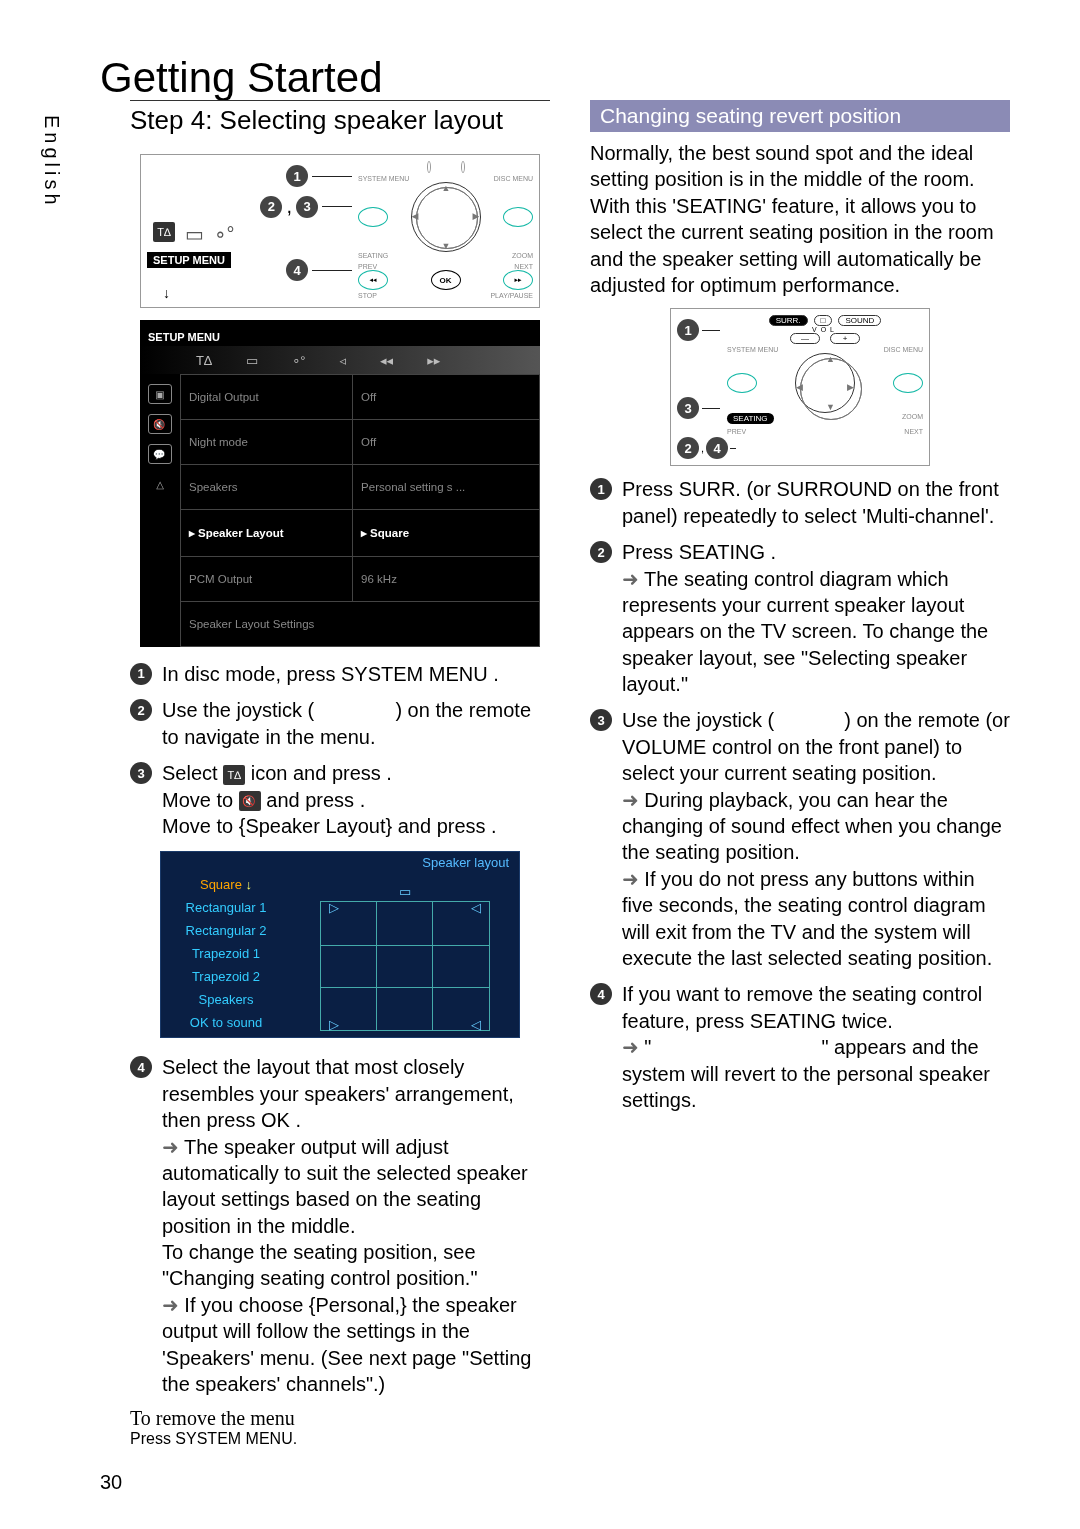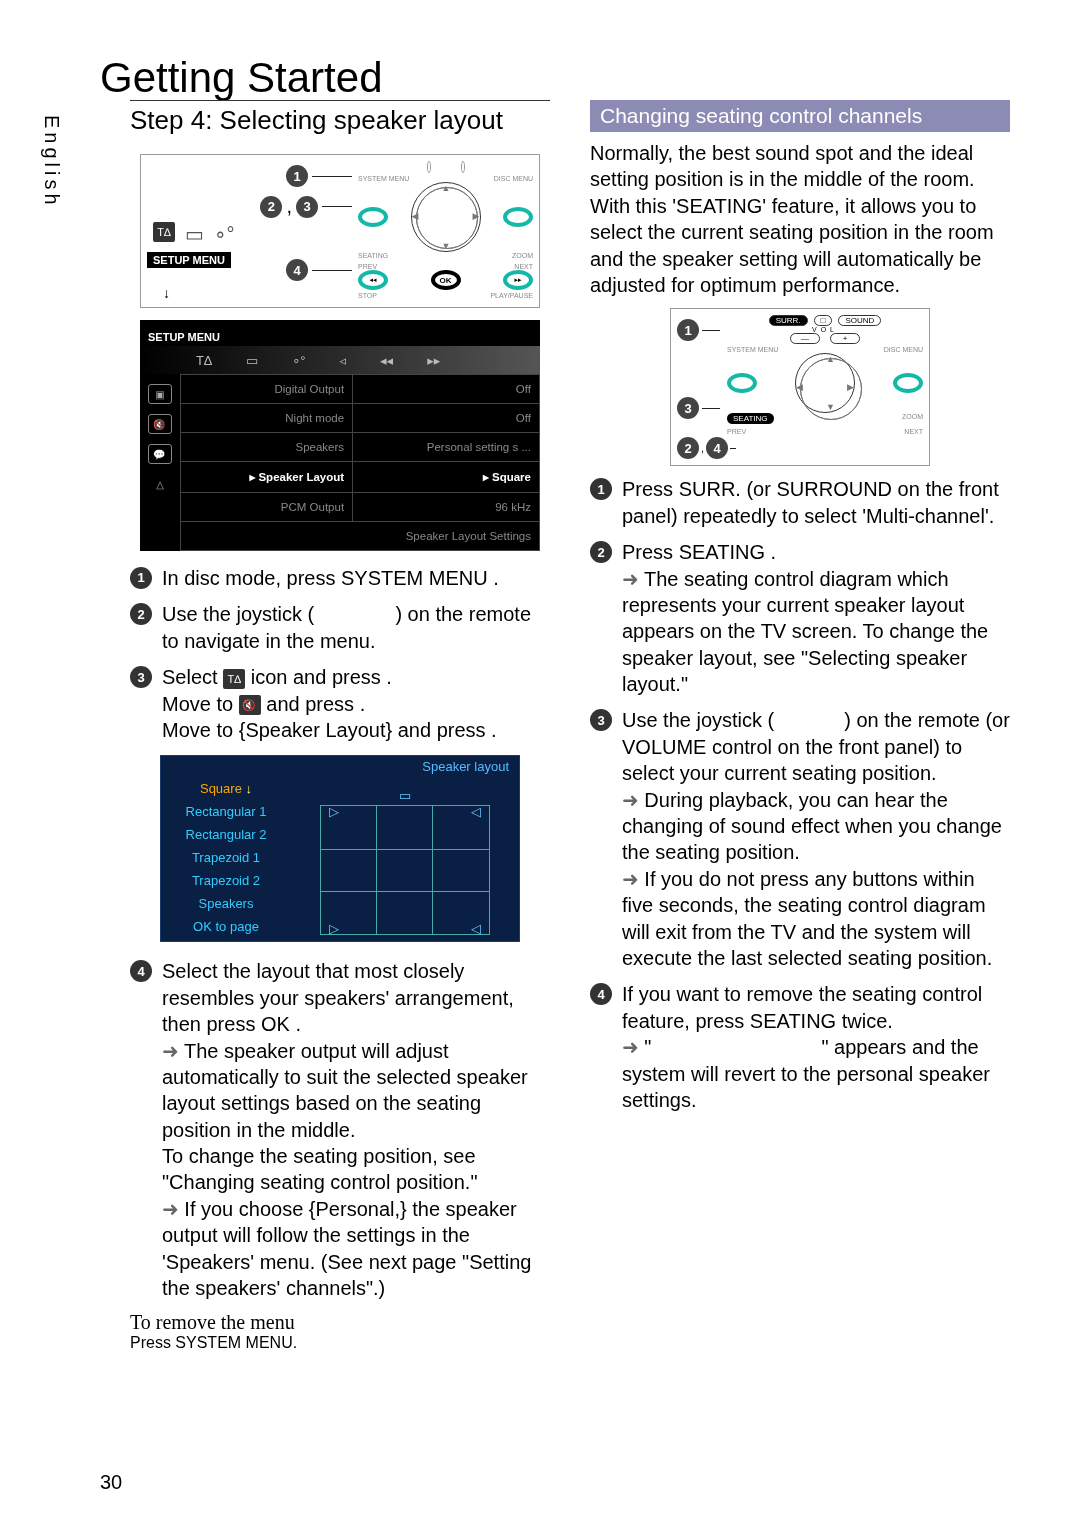--- a/index.html
+++ b/index.html
@@ -50,21 +50,21 @@
   .remote-diagram, .remote-diagram2 {
     border: 1px solid #999;
     margin-bottom: 12px;
     background: #fff;
     padding: 6px;
   }
   .remote-diagram { width: 400px; margin-left:10px; }
   .remote-diagram2 { width: 260px; margin: 10px auto 10px auto; }
   .callout { width:22px; height:22px; border-radius:50%; background:#444; color:#fff; display:inline-flex; align-items:center; justify-content:center; font-size:13px; font-weight:bold; }
   .line { height:1px; background:#222; flex:1; }
-  .btn-oval { border:4px solid #14b8a6; border-radius:50%; width:30px; height:20px; font-size:7px; display:inline-flex; align-items:center; justify-content:center; }
+  .btn-oval { border:1px solid #14b8a6; border-radius:50%; width:30px; height:20px; font-size:7px; display:inline-flex; align-items:center; justify-content:center; }
   .joy { width:70px; height:70px; border:1px solid #333; border-radius:50%; position:relative; }
   .joy::before, .joy::after { content:""; position:absolute; width:60px; height:60px; top:4px; left:4px; border-radius:50%; border:1px solid #777; }
   .joy .tri { position:absolute; font-size:9px; color:#777; }
   .joy .up{top:0;left:30px;} .joy .down{bottom:0;left:30px;} .joy .left{left:0;top:28px;} .joy .right{right:0;top:28px;}
   .surr-bar { display:flex; gap:6px; justify-content:center; align-items:center; }
   .pill { border:1px solid #333; border-radius:8px; padding:0 6px; font-size:8px; }
   .pill.fill { background:#000; color:#fff; }
   .vol-label { font-size:7px; text-align:center; letter-spacing:4px; }
   .seating-btn { background:#000; color:#fff; border-radius:8px; font-size:8px; padding:1px 6px; display:inline-block; }
   .col-labels { display:flex; justify-content:space-between; font-size:7px; color:#888; }
@@ -78,21 +78,21 @@
     margin-bottom:14px;
   }
   .osd .black { height:8px; background:#000; }
   .osd .setup-label { background:#000; color:#fff; font-weight:bold; font-size:11px; padding:3px 8px; display:inline-block; }
   .osd .grad { height:28px; background:linear-gradient(to right,#000,#555); display:flex; align-items:center; padding-left:56px; gap:34px; }
   .osd .grad span { color:#bbb; font-size:13px; }
   .osd .main { display:flex; }
   .osd .icons { width:40px; display:flex; flex-direction:column; gap:10px; padding:10px 8px; }
   .osd .icon-b { width:24px; height:20px; border:1px solid #888; border-radius:3px; display:flex; align-items:center; justify-content:center; font-size:10px; color:#aaa; }
   .osd table { border-collapse:collapse; width:100%; font-size:11.5px; }
-  .osd td { border:1px solid #444; padding:8px 8px; color:#888;text-align:right; }
+  .osd td { border:1px solid #444; padding:16px 8px; color:#888; }
   .osd tr.sel td { color:#fff; font-weight:bold; }
   .osd tr.sel td:first-child::before { content:"▸ "; }
   .osd tr.sel td:last-child::before { content:"▸ "; }
   .osd td.span { border:1px solid #444; }
 
   .layout-diagram {
     width: 360px;
     border: 1px solid #1a3a6a;
     background: #0a1f44;
     color: #3cf;
@@ -279,21 +279,21 @@
   <div class="layout-diagram">
     <div class="titlebar">Speaker layout</div>
     <div class="body">
       <div class="labels">
         <div class="active"><span>Square</span> <span style="color:#ff6;">↓</span></div>
         <div>Rectangular 1</div>
         <div>Rectangular 2</div>
         <div>Trapezoid 1</div>
         <div>Trapezoid 2</div>
         <div>Speakers</div>
-        <div>OK to page</div>
+        <div>OK to sound</div>
       </div>
       <div class="grid">
         <div class="gridbox">
           <div class="h1"></div>
             <div class="h2"></div>
           <span class="spk tl">▷</span>
           <span class="spk tc">▭</span>
           <span class="spk tr">◁</span>
           <span class="spk bl">▷</span>
           <span class="spk br">◁</span>
@@ -309,21 +309,21 @@
       <span>To change the seating position, see "Changing seating control position."</span><br>
       <span class="arrow-line">If you choose {Personal,} the speaker output will follow the settings in the 'Speakers' menu. (See next page "Setting the speakers' channels".)</span>
     </li>
   </ul>
 
   <div class="remove-title">To remove the menu</div>
   <div class="remove-sub">Press SYSTEM MENU.</div>
 </div>
 
 <div class="col right">
-  <div class="section-bar">Changing seating control channels</div>
+  <div class="section-bar">Changing seating revert position</div>
   <div class="para">Normally, the best sound spot and the ideal setting position is in the middle of the room.  With this 'SEATING' feature, it allows you to select the current seating position in the room and the speaker setting will automatically be adjusted for optimum performance.</div>
 
   <div class="remote-diagram2">
     <div style="display:flex;">
       <div style="width:50px; display:flex; flex-direction:column; gap:18px; align-items:flex-start; padding-top:4px;">
         <div style="display:flex;align-items:center;gap:3px;">
             <span class="callout">1</span>
             <div class="line" style="width:18px;flex:none;"></div>
           </div>
         <div style="height:20px;"></div>

